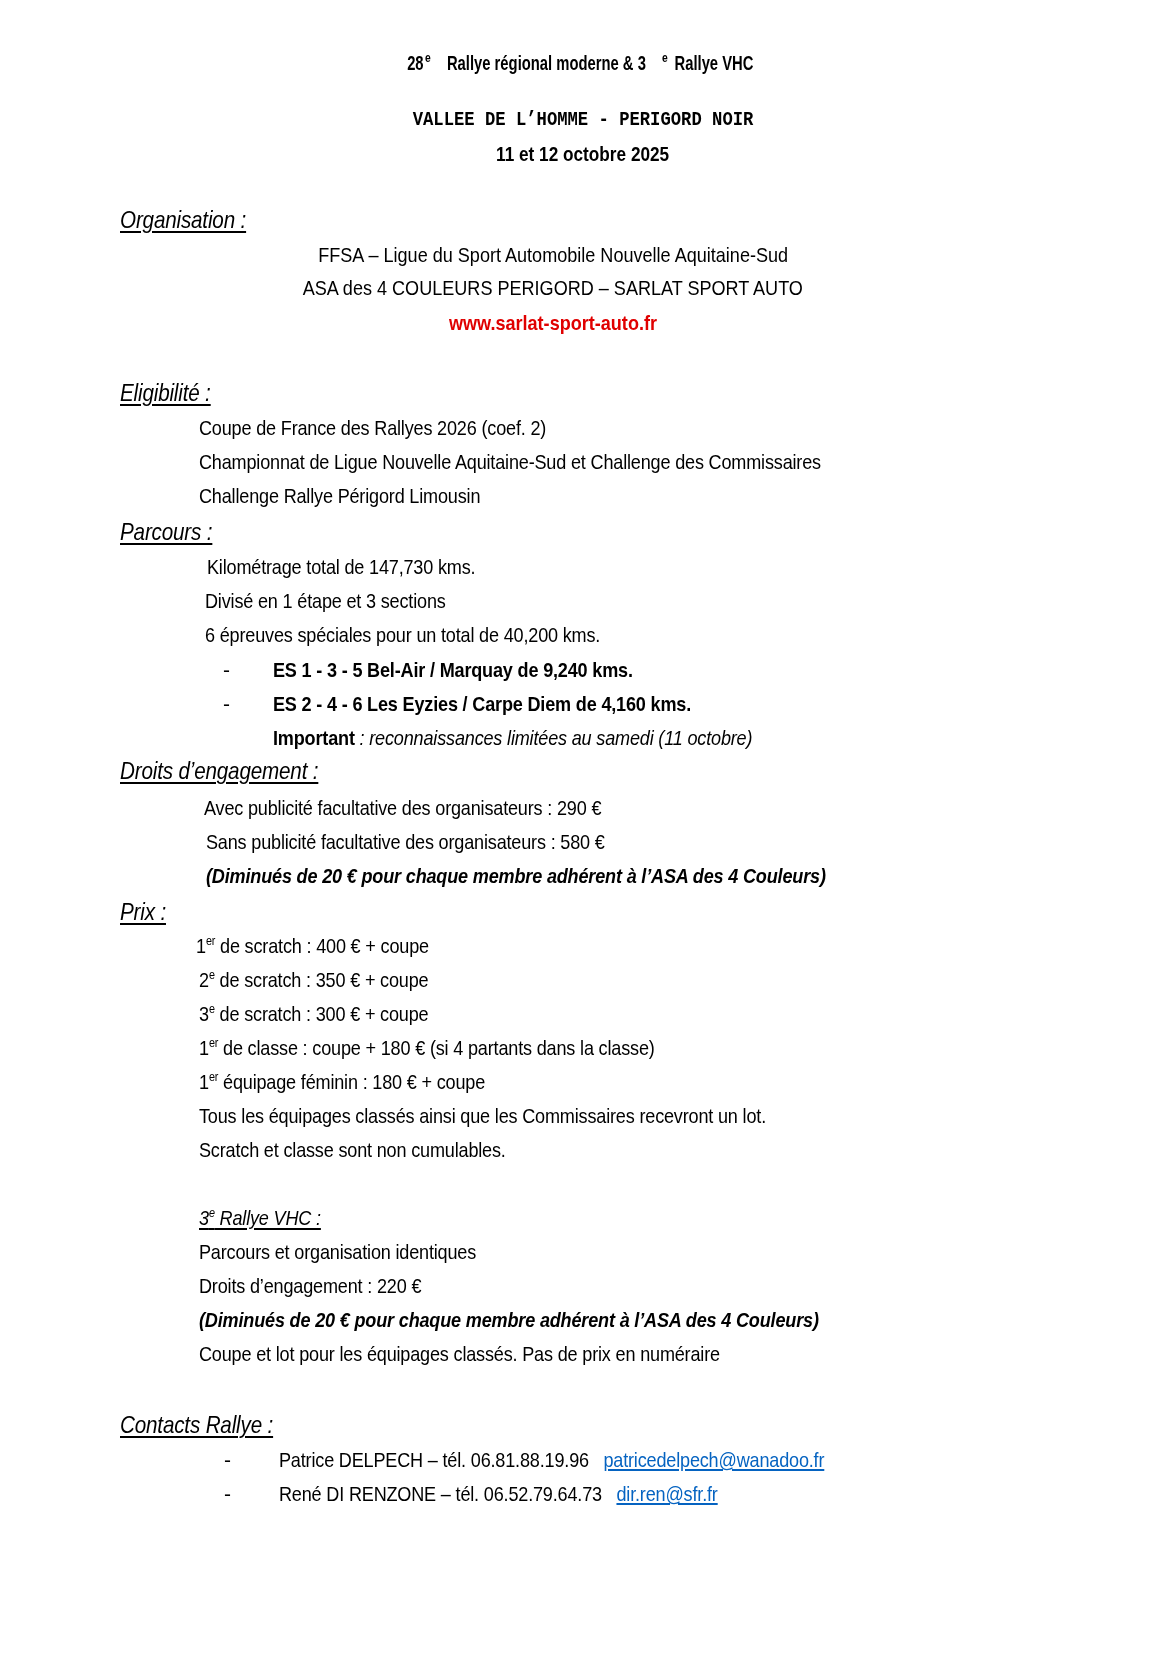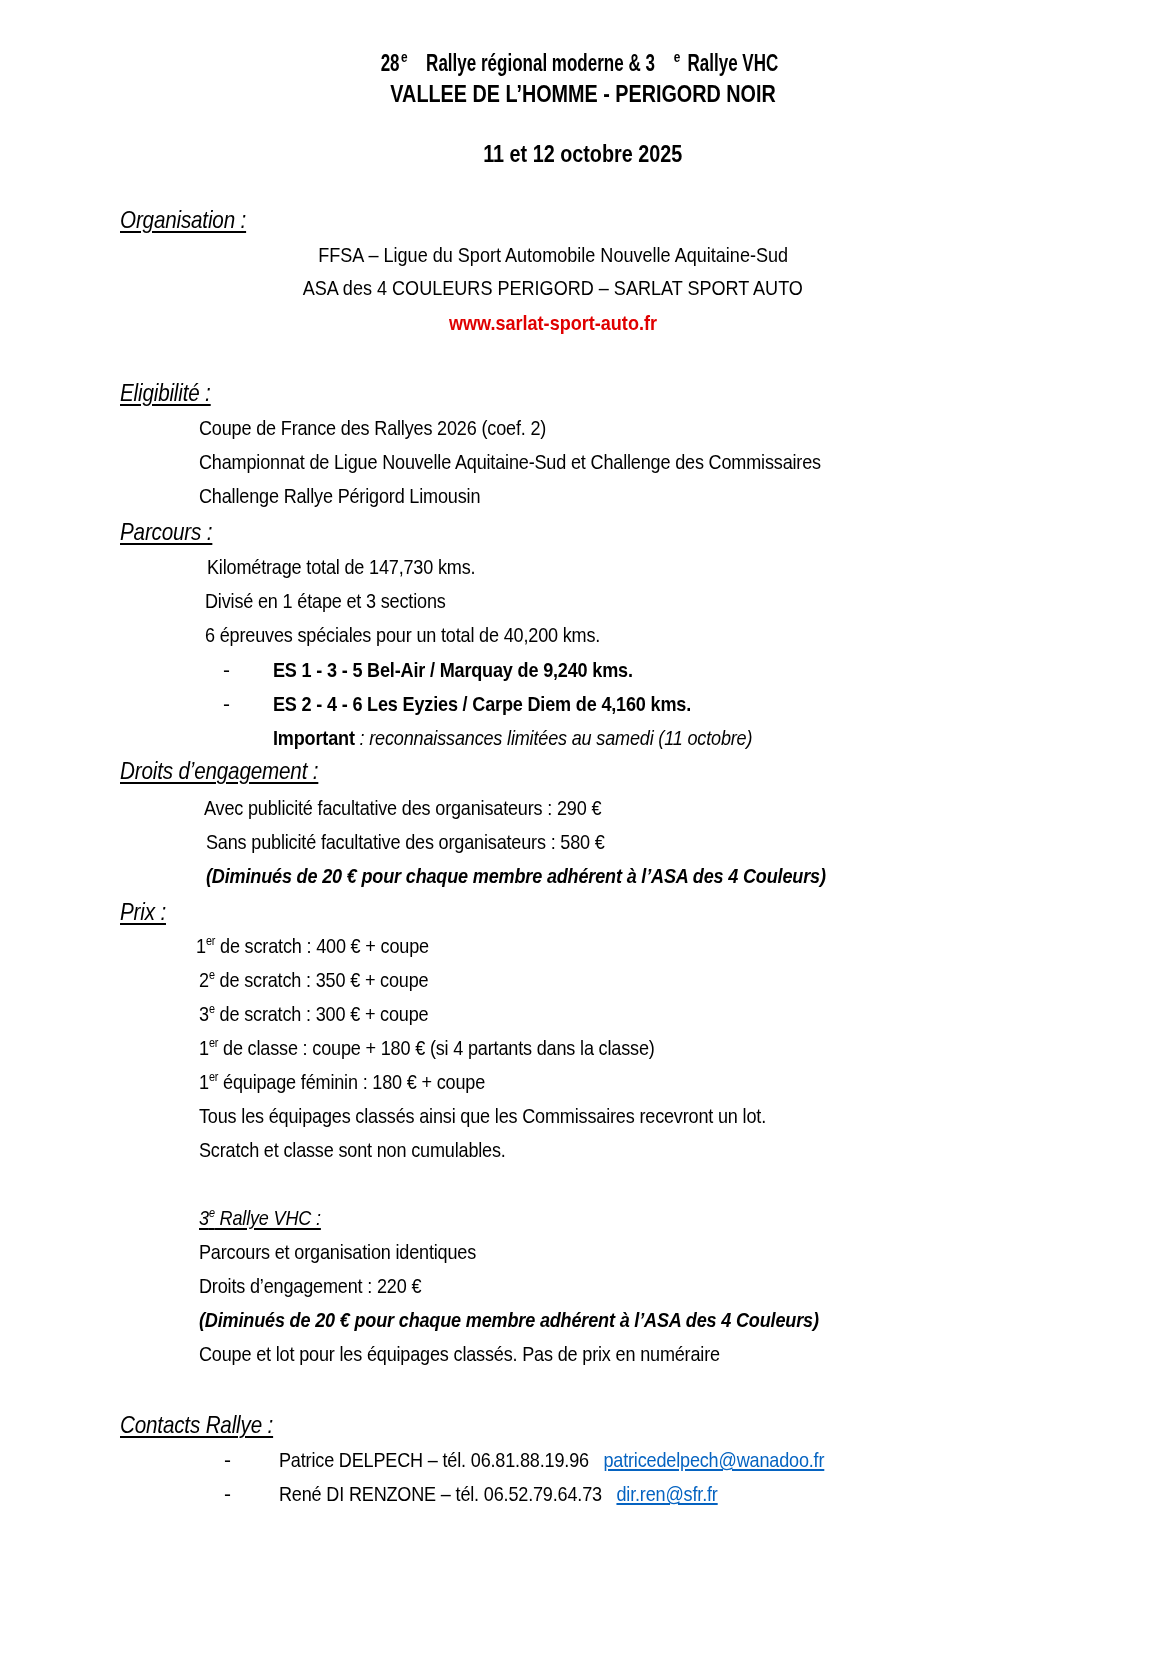--- a/index.html
+++ b/index.html
@@ -2,38 +2,38 @@
 <html><head>
 <meta charset="utf-8">
 <style>
   html, body { margin:0; padding:0; background:#ffffff; }
   body { width:1166px; height:1654px; position:relative; overflow:hidden;
          font-family:"Liberation Sans", sans-serif; color:#000; }
   .ln { position:absolute; white-space:nowrap; font-size:21px; line-height:26px;
         transform:scaleX(0.86); transform-origin:left center; letter-spacing:-0.2px; }
   .ctr { position:absolute; left:0; width:1166px; text-align:center; white-space:nowrap; }
   .ctr span { display:inline-block; transform:scaleX(0.86); transform-origin:center center; }
-  .title { font-weight:bold; font-size:23px; line-height:32px; }
+  .title { font-weight:bold; font-size:20px; line-height:32px; }
   .org { font-size:21px; line-height:26px; }
   .url { color:#e00000; font-weight:bold; font-size:21px; line-height:26px; }
   .heading { font-style:italic; text-decoration:underline; text-decoration-thickness:2px;
              text-underline-offset:3px; font-size:24px; line-height:30px; }
   .subheading { font-style:italic; text-decoration:underline; text-decoration-thickness:2px; text-underline-offset:3px; }
   .b { font-weight:bold; }
   .i { font-style:italic; }
   .bi { font-weight:bold; font-style:italic; }
   sup { font-size:60%; line-height:0; vertical-align:super; }
   a.link { color:#0563c1; text-decoration:underline; text-underline-offset:2px; }
   .dash { position:absolute; font-size:21px; line-height:26px; }
 </style>
 </head>
 <body>
 
 <div class="ctr title" style="top:47px;"><span><span>28</span><sup>e</sup><span> Rallye régional moderne &amp; 3</span><sup>e</sup><span> Rallye VHC</span></span></div>
-<div class="ctr title" style="top:78px;"><span>VALLEE DE L’HOMME - PERIGORD NOIR</span></div>
+<div class="ctr title" style="top:104px;font-family:Liberation Mono, monospace;"><span>VALLEE DE L’HOMME - PERIGORD NOIR</span></div>
 <div class="ctr title" style="top:138px;"><span>11 et 12 octobre 2025</span></div>
 
 <div class="ln heading" style="left:120px; top:205px;">Organisation :</div>
 <div class="ctr org" style="top:242px; left:-30px;"><span>FFSA – Ligue du Sport Automobile Nouvelle Aquitaine-Sud</span></div>
 <div class="ctr org" style="top:275px; left:-30px;"><span>ASA des 4 COULEURS PERIGORD – SARLAT SPORT AUTO</span></div>
 <div class="ctr url" style="top:310px; left:-30px;"><span>www.sarlat-sport-auto.fr</span></div>
 
 <div class="ln heading" style="left:120px; top:378px;">Eligibilité :</div>
 <div class="ln" style="left:199px; top:415px;">Coupe de France des Rallyes 2026 (coef. 2)</div>
 <div class="ln" style="left:199px; top:449px;">Championnat de Ligue Nouvelle Aquitaine-Sud et Challenge des Commissaires</div>

